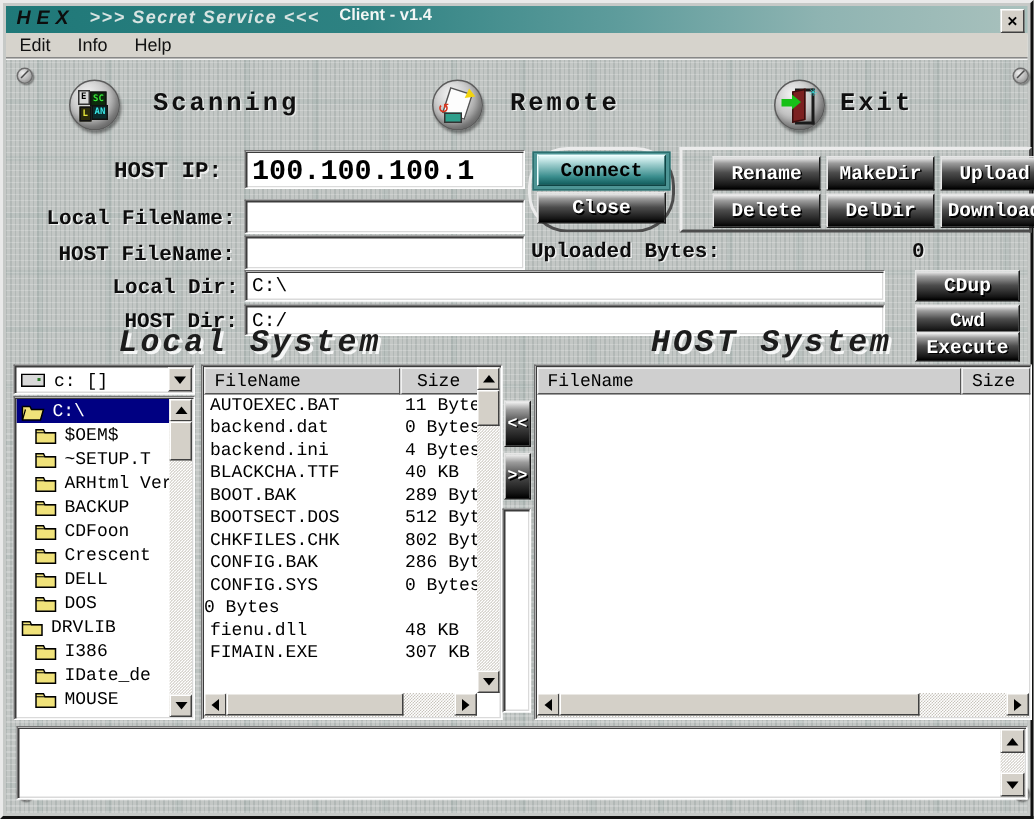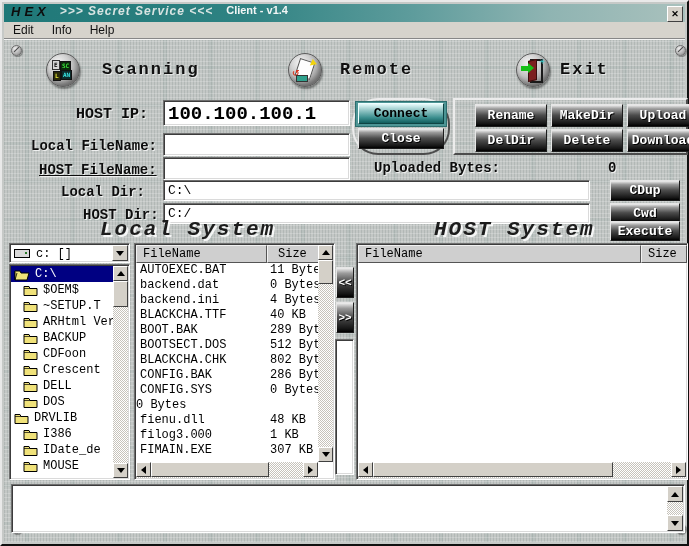--- a/index.html
+++ b/index.html
@@ -188,44 +188,44 @@
       <div class="abs btn-teal" style="left:4px;top:3px;width:86px;height:21px;">Connect</div>
       <div class="abs btn-dark" style="left:4px;top:28px;width:86px;height:21px;">Close</div>
     </div>
 
     <div class="abs panel-raised" style="left:449px;top:58px;width:235px;height:57px;">
       <div id="actions-grid" style="position:absolute;left:20px;top:4px;display:grid;
            grid-template-columns:repeat(3,70px);grid-auto-rows:21px;column-gap:6px;row-gap:4px;">
           <div class="btn-dark" style="width: 70px; height: 21px;">Rename</div>
           <div class="btn-dark" style="width: 70px; height: 21px;">MakeDir</div>
           <div class="btn-dark" style="width: 70px; height: 21px;">Upload</div>
+          <div class="btn-dark" style="width: 70px; height: 21px;">Delete</div>
           <div class="btn-dark" style="width: 70px; height: 21px;">DelDir</div>
-          <div class="btn-dark" style="width: 70px; height: 21px;">Delete</div>
           <div class="btn-dark" style="width: 70px; height: 21px;">Download</div>
         </div>
     </div>
 
     <span class="abs lbl" style="left:27px;top:98px;">Local FileName:</span>
     <div class="abs sunken field" style="left:159px;top:93px;width:187px;height:23px;"></div>
 
-    <span class="abs lbl" style="left:35px;top:122px;text-decoration:underline;">HOST FileName:</span>
+    <span class="abs lbl" style="left:35px;top:122px;">HOST FileName:</span>
     <div class="abs sunken field" style="left:159px;top:117px;width:187px;height:23px;"></div>
 
-    <span class="abs lbl" style="left:370px;top:120px;">Uploaded Bytes:</span>
+    <span class="abs lbl" style="left:350px;top:120px;">Uploaded Bytes:</span>
     <span class="abs lbl" style="left:604px;top:120px;">0</span>
 
-    <span class="abs lbl" style="left:57px;top:144px;">Local Dir:</span>
+    <span class="abs lbl" style="left:71px;top:144px;">Local Dir:</span>
     <div class="abs sunken field" style="left:159px;top:140px;width:427px;height:21px;font-weight:normal;">C:\</div>
     <div class="abs btn-dark" style="left:606px;top:140px;width:70px;height:21px;">CDup</div>
 
     <span class="abs lbl" style="left:79px;top:167px;">HOST Dir:</span>
     <div class="abs sunken field" style="left:159px;top:163px;width:427px;height:21px;font-weight:normal;">C:/</div>
     <div class="abs btn-dark" style="left:606px;top:163px;width:70px;height:20px;">Cwd</div>
 
-    <span class="abs sys-title" style="left:96px;top:178px;">Local System</span>
+    <span class="abs sys-title" style="left:75px;top:178px;">Local System</span>
     <span class="abs sys-title" style="left:430px;top:178px;">HOST System</span>
     <div class="abs btn-dark" style="left:606px;top:181px;width:70px;height:20px;">Execute</div>
 
     <div class="abs sunken" style="left:5px;top:203px;width:121px;height:20px;">
       <svg class="abs" style="left:4px;top:5px;" width="16" height="9" viewBox="0 0 16 9">
         <rect x="0.5" y="0.5" width="15" height="8" fill="#d9d9d9" stroke="#000"></rect>
         <rect x="11" y="3" width="2" height="2" fill="#2a7a2a"></rect>
       </svg>
       <span class="abs list-text" style="left:26px;top:3px;">c:  []</span>
       <div class="abs sb-btn combo-arrow">
@@ -361,41 +361,37 @@
           </div>
           <div class="row">
             <span class="cell-name">BOOT.BAK</span>
             <span class="cell-size">289 Bytes</span>
           </div>
           <div class="row">
             <span class="cell-name">BOOTSECT.DOS</span>
             <span class="cell-size">512 Bytes</span>
           </div>
           <div class="row">
-            <span class="cell-name">BLACKCHA.CHK</span>
+            <span class="cell-name">CHKFILES.CHK</span>
             <span class="cell-size">802 Bytes</span>
           </div>
           <div class="row">
             <span class="cell-name">CONFIG.BAK</span>
             <span class="cell-size">286 Bytes</span>
           </div>
           <div class="row">
             <span class="cell-name">CONFIG.SYS</span>
             <span class="cell-size">0 Bytes</span>
           </div>
           <div class="row">
             <span class="cell-size">0 Bytes</span>
           </div>
           <div class="row">
             <span class="cell-name">fienu.dll</span>
             <span class="cell-size">48 KB</span>
-          </div>
-          <div class="row">
-            <span class="cell-name">filog3.000</span>
-            <span class="cell-size">1 KB</span>
           </div>
           <div class="row">
             <span class="cell-name">FIMAIN.EXE</span>
             <span class="cell-size">307 KB</span>
           </div>
         </div>
       <div class="abs" style="right:1px;top:1px;width:15px;bottom:17px;">
         <div class="abs dither" style="inset:0;"></div>
         <div class="abs sb-btn" style="left:0;top:0;width:15px;height:15px;">
             <div class="tri tri-up"></div>

